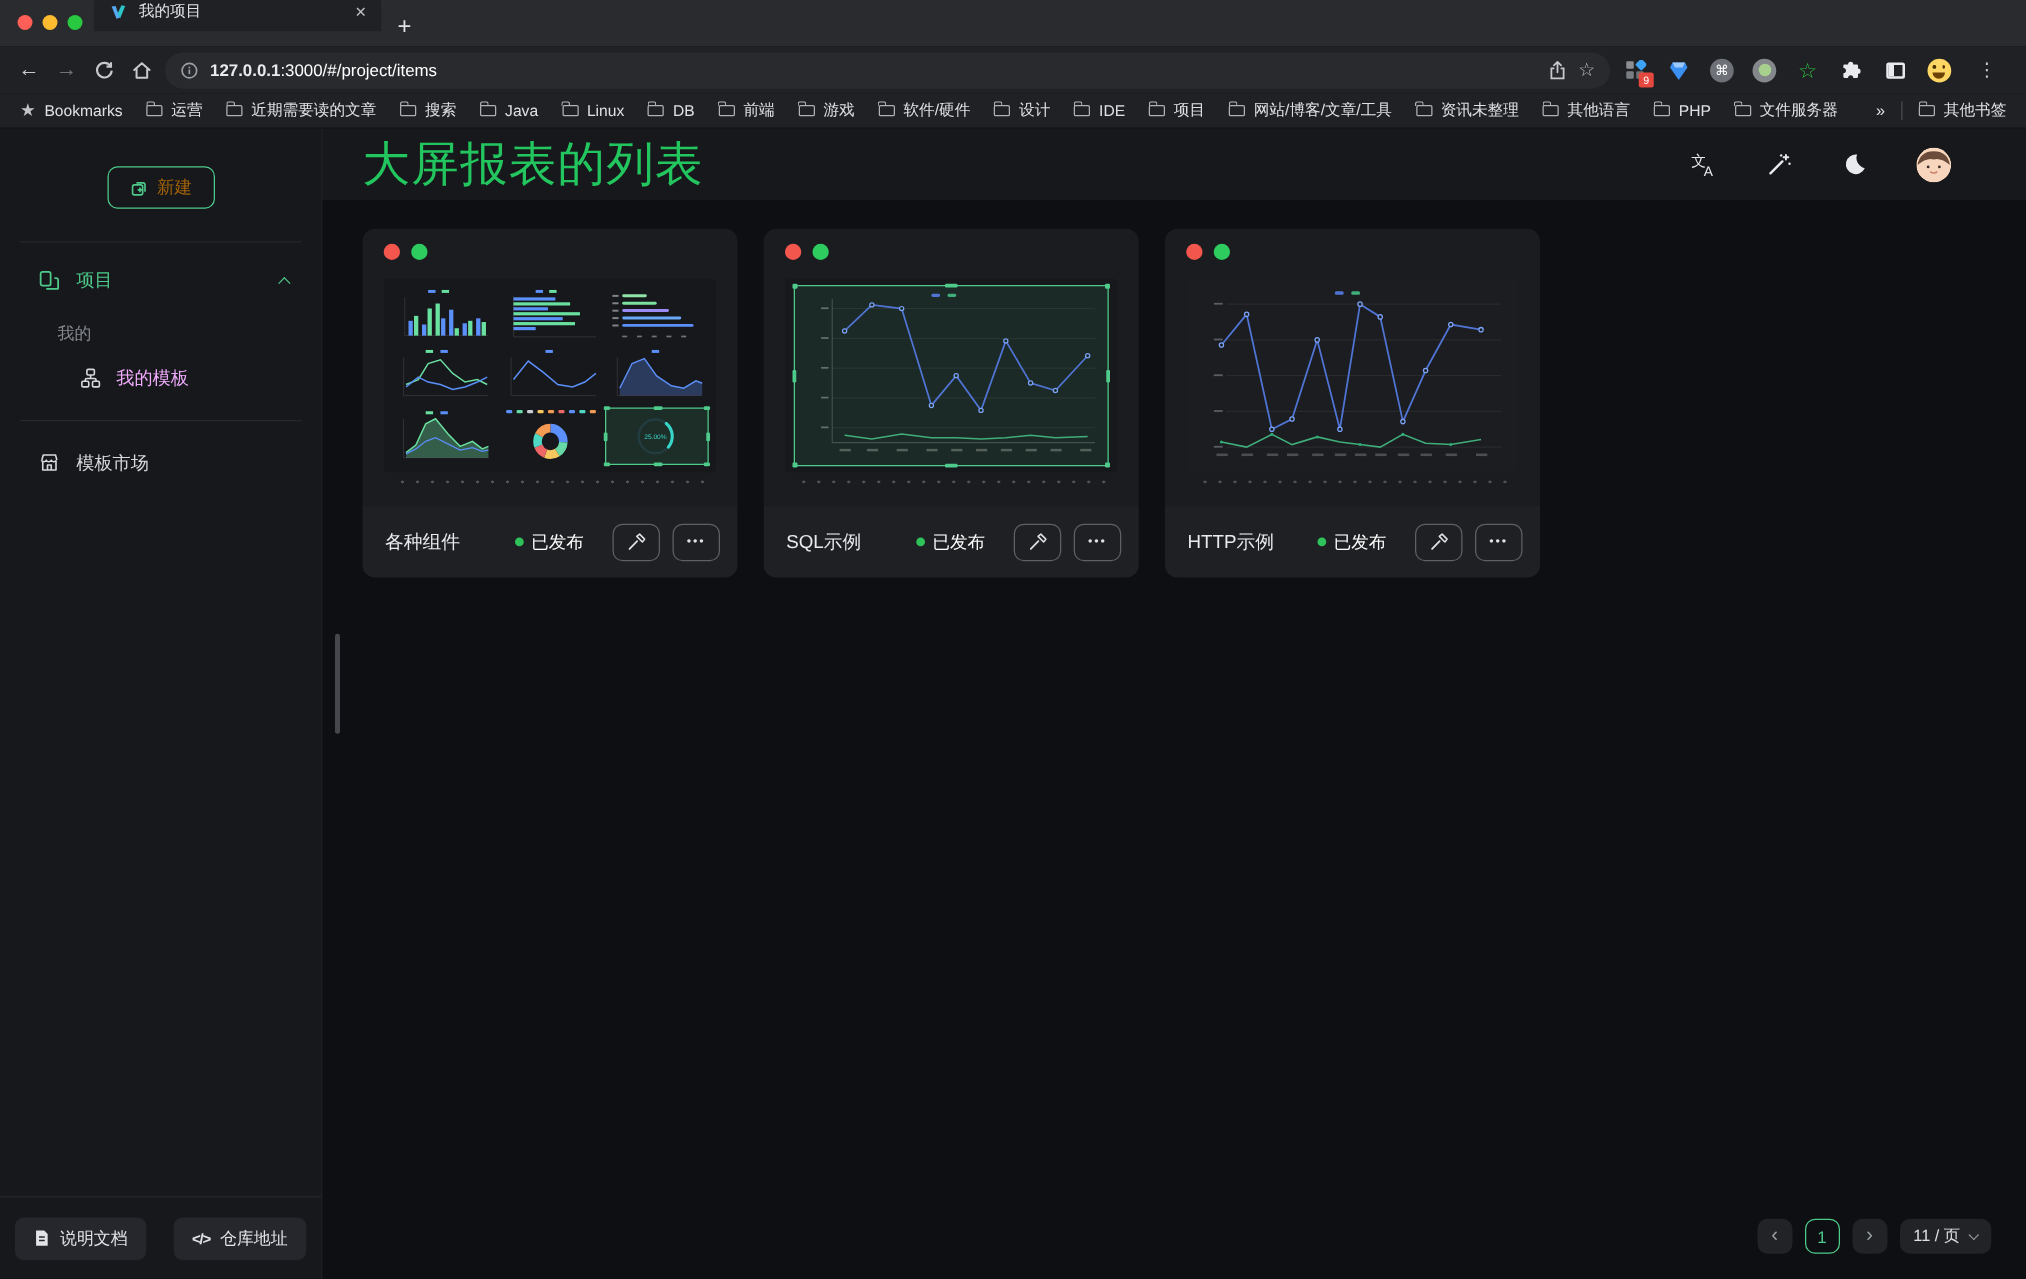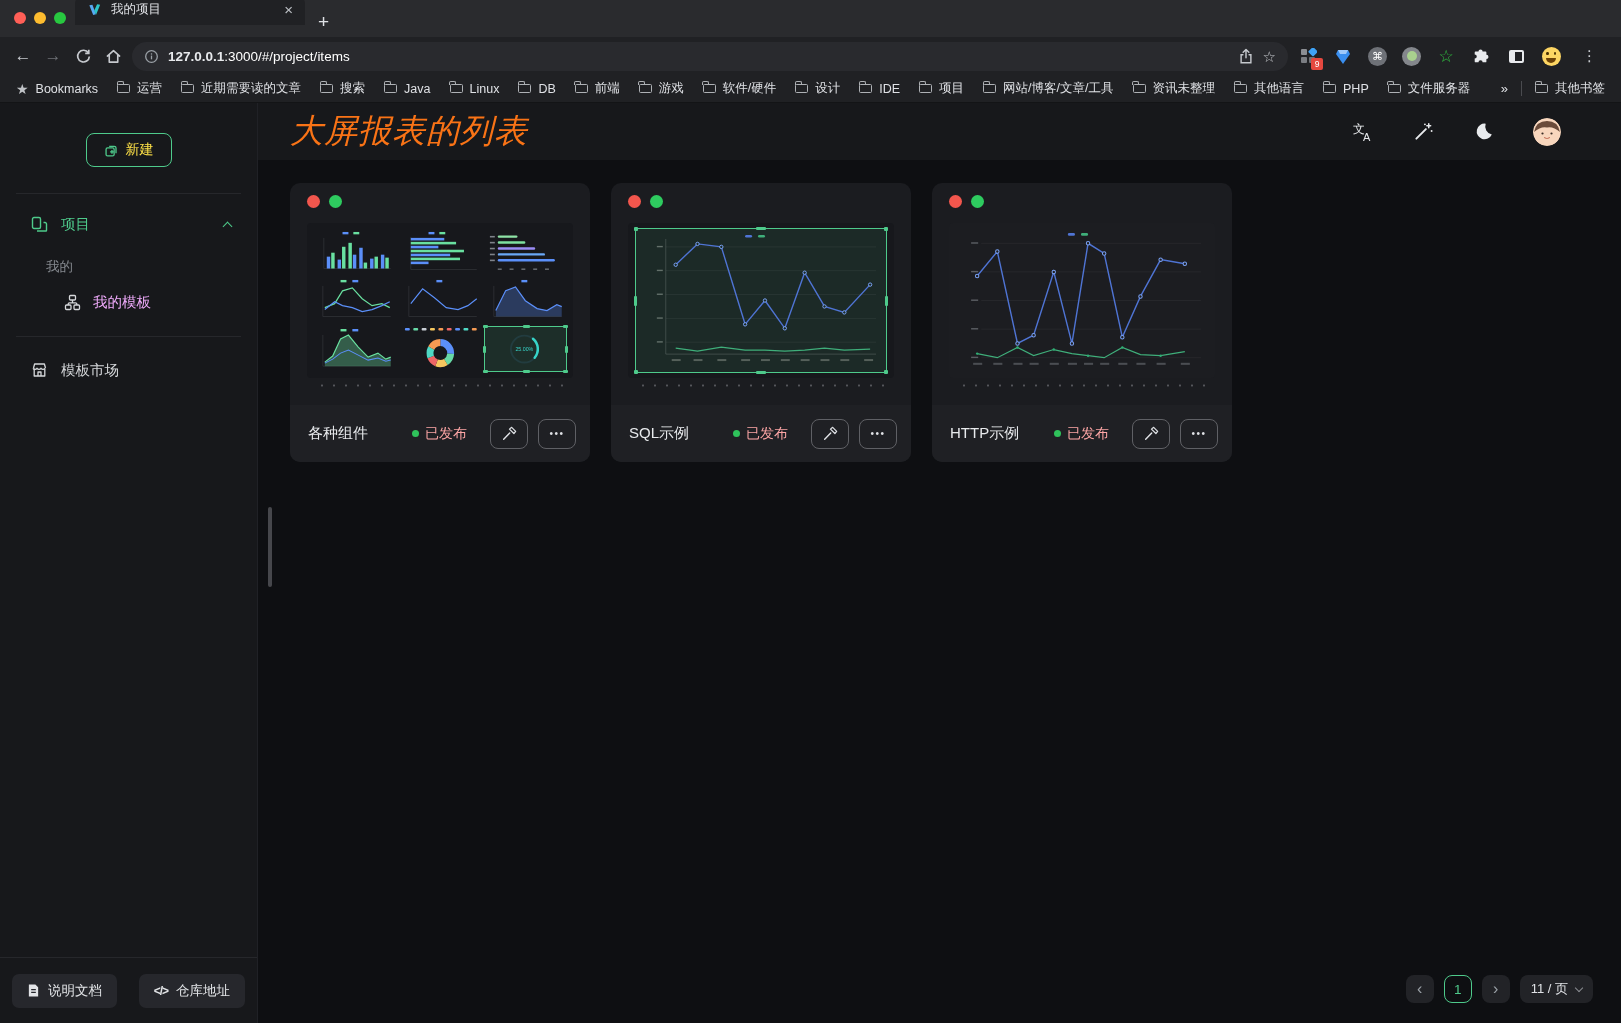--- a/index.html
+++ b/index.html
@@ -51,60 +51,60 @@
   .folder::before { content:""; position:absolute; top:-4px; left:-1.5px; width:5px; height:2.5px;
                     border:1.5px solid #aeb1b5; border-bottom:none; border-radius:2px 2px 0 0; }
   .bm-right { margin-left:auto; display:flex; align-items:center; gap:13px; }
   .bm-sep { width:1px; height:15px; background:#4a4b4f; }
   .overflow { color:#dfe1e5; font-size:13px; }
 
   
   .app { display:flex; height:920px; background:#17181b; }
   .sidebar { position:relative; width:258px; flex-shrink:0; background:#17181b; border-right:1px solid #202126; }
   .new-btn { margin:30px auto 0; width:86px; height:34px; border:1px solid #4eca8b; border-radius:8px;
-             color:#fde047; display:flex; align-items:center; justify-content:center; gap:7px; font-size:14px; }
+             color:#a16207; display:flex; align-items:center; justify-content:center; gap:7px; font-size:14px; }
   .sb-divider { height:1px; background:#26272b; margin:26px 16px 0; }
   .sb-project { display:flex; align-items:center; gap:13px; padding:0 26px 0 31px; height:44px;
                 color:#4eca8b; font-size:14.5px; margin-top:8px; }
   .chev-up { width:7px; height:7px; border-right:1.7px solid #4eca8b; border-bottom:1.7px solid #4eca8b;
              transform:rotate(-135deg); margin-left:auto; margin-top:4px; }
   .sb-mine { color:#84888e; font-size:13.5px; padding-left:46px; margin-top:12px; }
   .sb-row { margin:6px 8px 0; height:40px; display:flex; align-items:center; gap:12px; padding-left:56px;
             color:#f0abfc; font-size:14.5px; border-radius:8px; }
   .sb-row.sel { margin-top:12px; background:#1d362d; color:#4eca8b; }
   .sb-market { display:flex; gap:13px; padding-left:31px; height:44px; align-items:center;
                color:#d6d8db; font-size:14.5px; margin-top:11px; }
   .sb-bottom { position:absolute; bottom:0; left:0; right:0; height:66px; border-top:1px solid #26272b;
                display:flex; align-items:center; justify-content:space-between; padding:0 12px; }
   .sb-btn { height:34px; background:#26272c; border-radius:7px; display:flex; align-items:center;
             justify-content:center; gap:8px; color:#e2e4e7; font-size:13.5px; padding:0 15px; }
   .code-glyph { color:#e2e4e7; font-size:12px; font-weight:700; letter-spacing:-1px; }
 
   .main { flex:1; display:flex; flex-direction:column; min-width:0; }
   .appheader { height:57px; display:flex; align-items:center; padding:0 60px 0 32px; background:#17181b; }
-  .page-title { font-size:33px; font-weight:300; color:#f97316; letter-spacing:1px;font-style:italic; }
+  .page-title { font-size:38px; font-weight:300; color:#22c55e; letter-spacing:1px; }
   .hdr-icons { margin-left:auto; display:flex; align-items:center; gap:39px; }
   .avatar { width:28px; height:28px; border-radius:50%; overflow:hidden; }
 
   .content { flex:1; position:relative; background:#0e0f12; padding:23px 0 0 32px; }
   .scrollthumb { position:absolute; left:10px; top:347px; width:4px; height:80px; background:#46474c; border-radius:2px; }
 
   .cards { display:flex; gap:21px; }
   .card { position:relative; width:300px; height:279px; background:#1b1c20; border-radius:10px; overflow:hidden; }
   .card-dots { position:absolute; top:12px; left:17px; display:flex; gap:9px; }
   .cdot { width:13px; height:13px; border-radius:50%; }
   .preview { position:absolute; top:40px; left:17px; right:17px; height:155px; background:#17181c; border-radius:4px; }
   .preview.p3 { background:#1c1d21; }
   .dotline { position:absolute; top:201px; left:26px; right:26px; height:3px;
              background-image:radial-gradient(circle,#55565b 1px,transparent 1.2px);
              background-size:12px 3px; background-repeat:repeat-x; }
   .card-footer { position:absolute; bottom:0; left:0; right:0; height:57px; background:#1f2024;
                  display:flex; align-items:center; padding:0 14px 0 18px; }
   .card-name { font-size:15px; color:#e8eaed; }
-  .status { margin-left:auto; display:flex; align-items:center; gap:6px; color:#fca5a5; font-size:14px; margin-right:13px; }
+  .status { margin-left:auto; display:flex; align-items:center; gap:6px; color:#ffffff; font-size:14px; margin-right:13px; }
   .sdot { width:7px; height:7px; border-radius:50%; background:#2fc25b; }
   .cbtn { width:38px; height:30px; border:1px solid #5f6065; border-radius:8px; display:flex;
           align-items:center; justify-content:center; color:#dfe1e5; background:transparent; margin-left:10px; }
   .more-glyph { font-size:10px; letter-spacing:1.5px; color:#dfe1e5; }
 
   
   .grid9 { position:absolute; inset:6px; display:grid; grid-template-columns:repeat(3,1fr);
            grid-template-rows:repeat(3,1fr); gap:3px; }
   .cell { position:relative; }
   .cell svg { width:100%; height:100%; display:block; }

